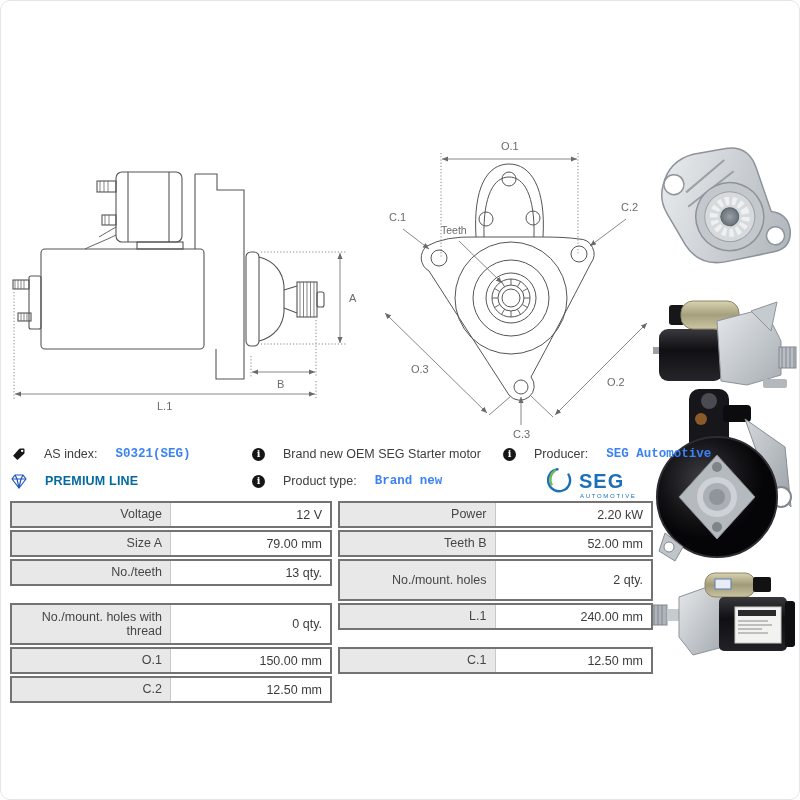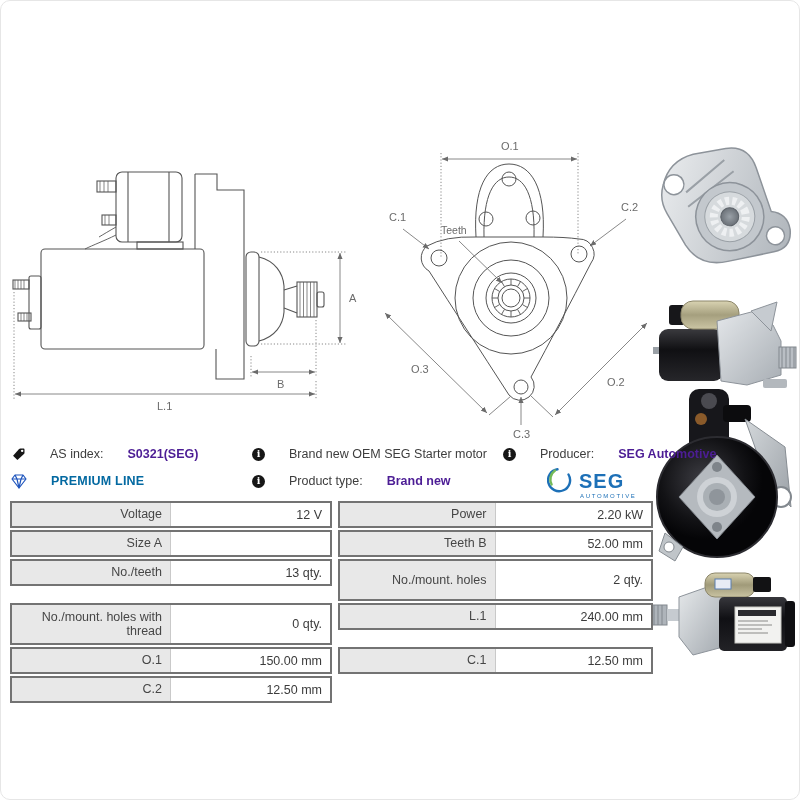--- a/index.html
+++ b/index.html
@@ -5,23 +5,23 @@
   html,body{margin:0;padding:0;background:#fff;}
   .page{
     position:relative;width:798px;height:798px;background:#fff;
     border:1px solid #e6e6e6;border-radius:10px;overflow:hidden;
     font-family:"Liberation Sans", sans-serif;color:#3f3f3f;
   }
   svg text{font-family:"Liberation Sans", sans-serif;}
   .abs{position:absolute;}
 
   
-  .info-item{position:absolute;display:inline-flex;align-items:center;gap:24px;
+  .info-item{position:absolute;display:inline-flex;align-items:center;gap:18px;
     font-size:12.5px;line-height:16px;color:#3d3d3d;white-space:nowrap;}
-  .info-item b{color:#4c1d95;}
+  .info-item b{color:#3b82f6;font-family:Liberation Mono, monospace;}
   .premium{color:#0369a1;font-weight:bold;letter-spacing:.2px;}
   .info-badge{display:inline-flex;align-items:center;justify-content:center;
     width:13px;height:13px;border-radius:50%;background:#161616;color:#fff;
     font-family:"DejaVu Serif", serif;font-size:9.5px;font-weight:bold;flex:0 0 auto;}
 
   
   .spec{position:absolute;left:9px;top:500px;width:643px;
     display:grid;grid-template-columns:322px 315px;column-gap:6px;row-gap:2px;}
   .pair{display:flex;border:2px solid #737373;background:#fff;}
   .pair .lbl{flex:0 0 50%;background:#e8e8e8;border-right:1px solid #c9c9c9;
@@ -318,20 +318,21 @@
       <div class="lbl">Voltage</div>
       <div class="val">12 V</div>
     </div>
     <div class="pair h23">
       <div class="lbl">Power</div>
       <div class="val">2.20 kW</div>
     </div>
 
     <div class="pair h23">
       <div class="lbl">Size A</div>
+      <div class="val">79.00 mm</div>
     </div>
 
     <div class="pair h23">
       <div class="lbl">Teeth B</div>
       <div class="val">52.00 mm</div>
     </div>
     <div class="pair h23">
       <div class="lbl">No./teeth</div>
       <div class="val">13 qty.</div>
     </div>

